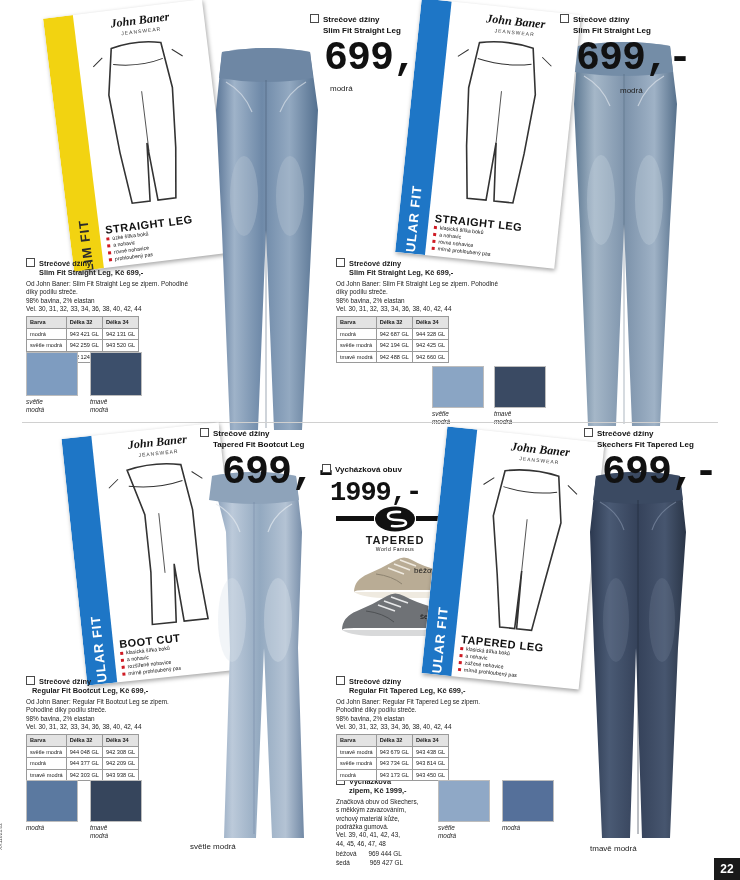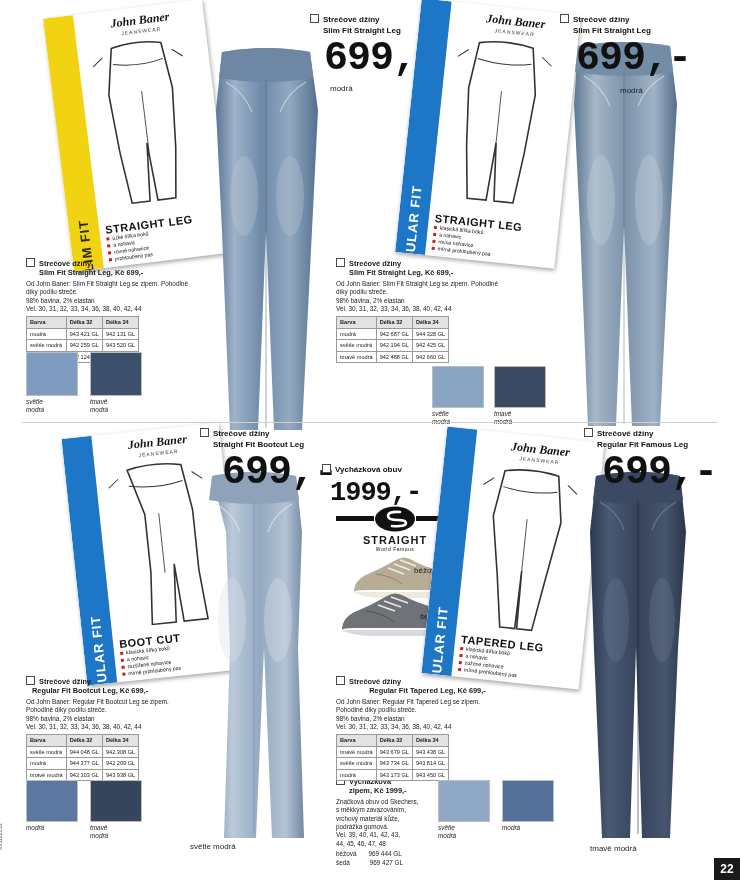--- a/index.html
+++ b/index.html
@@ -357,21 +357,21 @@
     <path d="M28 6 q42 -8 84 0 l3 24 q-44 8 -90 0z" fill="#8ea3ba"></path>
     <path d="M70 32 l0 332" stroke="#63799a" stroke-width="1" opacity=".4" fill="none"></path>
     <path d="M32 34 q18 10 24 28" stroke="#e4eaf0" stroke-width="1.2" fill="none" opacity=".7"></path>
     <path d="M108 34 q-18 10 -24 28" stroke="#e4eaf0" stroke-width="1.2" fill="none" opacity=".7"></path>
     <ellipse cx="48" cy="150" rx="14" ry="42" fill="#dbe3eb" opacity=".35"></ellipse>
     <ellipse cx="94" cy="150" rx="14" ry="42" fill="#dbe3eb" opacity=".35"></ellipse>
   </svg>
 
   <div class="hdr" style="position:absolute; left:200px; top:428px; width:150px;">
     <span class="sku-box"></span><span class="t1">Strečové džíny</span>
-    <span class="t2" style="margin-left:13px;">Straight Fit Bootcut Leg</span>
+    <span class="t2" style="margin-left:13px;">Tapered Fit Bootcut Leg</span>
   </div>
   <div class="price" style="position:absolute; left:222px; top:450px; font-size:40px;">
     <span>699,-</span>
   </div>
   <div style="position:absolute; left:190px; top:842px; font-size:8px; color:#222;">světle modrá</div>
 
   <div class="desc" style="position:absolute; left:26px; top:676px; width:170px;">
     <div><span class="sku-box"></span><span class="dtitle">Strečové džíny</span></div>
     <div class="dtitle" style="margin-left:6px;">Regular Fit Bootcut Leg, Kč 699,-</div>
     <div style="white-space:pre-line; margin-top:2px;">Od John Baner: Regular Fit Bootcut Leg se zipem. Pohodlné díky podílu strečе.
@@ -420,21 +420,21 @@
     <span>1999,-</span>
   </div>
 
   <div style="position:absolute; left:336px; top:506px; width:118px; text-align:center;">
     <svg width="118" height="26" viewBox="0 0 118 26">
       <ellipse cx="59" cy="13" rx="20" ry="12.5" fill="#111"></ellipse>
       <path d="M64 6 q-12 -1 -12 4 q0 4 10 4 q8 0 8 3 q0 4 -14 3" fill="none" stroke="#fff" stroke-width="2.6" stroke-linecap="round"></path>
       <rect x="0" y="10" width="38" height="5" fill="#111"></rect>
       <rect x="80" y="10" width="38" height="5" fill="#111"></rect>
     </svg>
-    <div style="font-weight:bold; font-size:11px; letter-spacing:1px; margin-top:-2px;">STRAIGHT</div>
+    <div style="font-weight:bold; font-size:11px; letter-spacing:1px; margin-top:-2px;">TAPERED</div>
     <div class="skech-sub">World Famous</div>
   </div>
 
   <svg style="position:absolute; left:348px; top:552px;" width="98" height="50" viewBox="0 0 98 50">
     <path d="M6 40 q0 -12 14 -18 q14 -6 28 -14 q8 -5 16 0 q10 6 26 10 q8 2 8 12 q0 8 -10 8 l-70 0 q-12 0 -12 2z" fill="#b9ac95"></path>
     <path d="M6 40 q10 6 34 6 l42 0 q10 0 10 -6z" fill="#efeae0"></path>
     <path d="M28 22 q16 2 26 10" stroke="#8d8370" stroke-width="1" fill="none"></path>
     <path d="M40 16 l16 6 M46 12 l16 6 M52 8 l16 6" stroke="#efeae0" stroke-width="1.6" fill="none"></path>
   </svg>
   <div style="position:absolute; left:414px; top:566px; font-size:8px;">béžová</div>
@@ -499,30 +499,30 @@
     <path d="M26 6 q42 -8 84 0 l3 24 q-44 8 -90 0z" fill="#3b4a62"></path>
     <path d="M68 30 l0 334" stroke="#202a3a" stroke-width="1" opacity=".6" fill="none"></path>
     <path d="M30 32 q18 10 24 28" stroke="#8d9bb2" stroke-width="1.1" fill="none" opacity=".55"></path>
     <path d="M106 32 q-18 10 -24 28" stroke="#8d9bb2" stroke-width="1.1" fill="none" opacity=".55"></path>
     <ellipse cx="46" cy="150" rx="13" ry="42" fill="#7f8ea6" opacity=".22"></ellipse>
     <ellipse cx="92" cy="150" rx="13" ry="42" fill="#7f8ea6" opacity=".22"></ellipse>
   </svg>
 
   <div class="hdr" style="position:absolute; left:584px; top:428px; width:150px;">
     <span class="sku-box"></span><span class="t1">Strečové džíny</span>
-    <span class="t2" style="margin-left:13px;">Regular Fit Famous Leg</span>
+    <span class="t2" style="margin-left:13px;">Skechers Fit Tapered Leg</span>
   </div>
   <div class="price" style="position:absolute; left:602px; top:450px; font-size:40px;">
     <span>699,-</span>
   </div>
   <div style="position:absolute; left:590px; top:844px; font-size:8px; color:#222;">tmavě modrá</div>
 
   <div class="desc" style="position:absolute; left:336px; top:676px; width:170px;">
     <div><span class="sku-box"></span><span class="dtitle">Strečové džíny</span></div>
-    <div class="dtitle" style="margin-left:13px;text-align:center;">Regular Fit Tapered Leg, Kč 699,-</div>
+    <div class="dtitle" style="margin-left:13px;">Regular Fit Tapered Leg, Kč 699,-</div>
     <div style="white-space:pre-line; margin-top:2px;">Od John Baner: Regular Fit Tapered Leg se zipem. Pohodlné díky podílu strečе.
 98% bavlna, 2% elastan
 Vel. 30, 31, 32, 33, 34, 36, 38, 40, 42, 44</div>
     <table class="sz">
       <tbody>
           <tr>
         <th>Barva</th>
         <th>Délka 32</th>
         <th>Délka 34</th>
       </tr>

